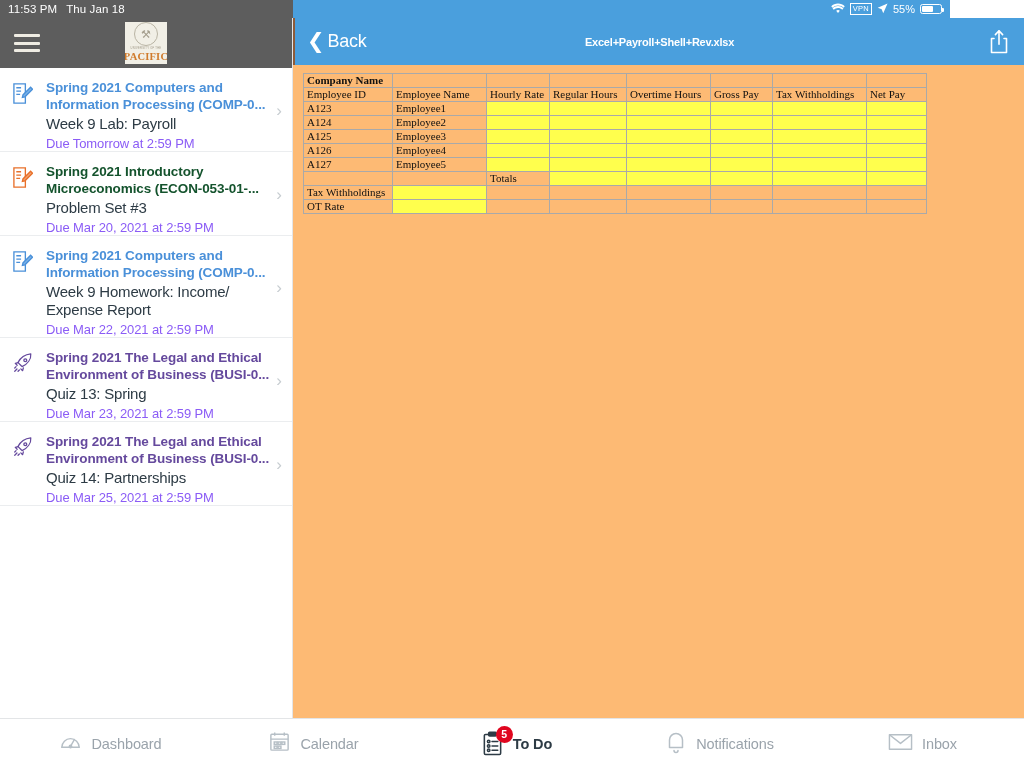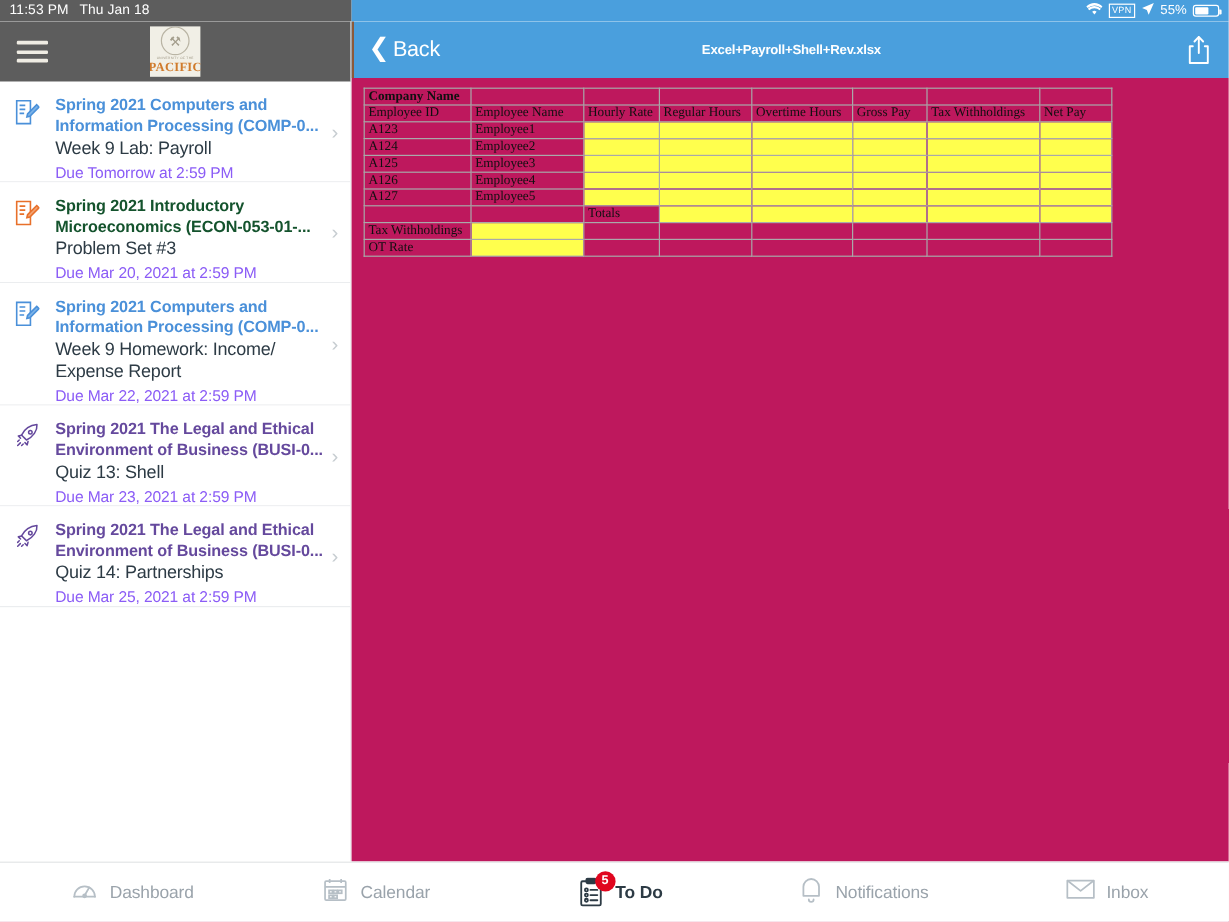--- a/index.html
+++ b/index.html
@@ -6,21 +6,21 @@
   html, body {
     width: 1024px; height: 768px;
     font-family: "Liberation Sans", sans-serif;
     background: #ffffff;
     overflow: hidden;
   }
   #app { position: relative; width: 1024px; height: 768px; }
 
   
   .statusbar {
-    position: absolute; top: 0; left: 0; width: 1024px; height: 18px;
+    position: absolute; top: 0; left: 0; width: 950px; height: 18px;
     display: flex; align-items: flex-start;
   }
   .sb-left {
     width: 293px; height: 18px; background: #5d5d5d;
     display: flex; align-items: center; gap: 9px; padding-left: 8px;
     color: #ffffff; font-size: 11.5px; letter-spacing: .1px;
   }
   .sb-right {
     flex: 1; height: 18px; background: #4a9fdd;
     display: flex; align-items: center; justify-content: flex-end;
@@ -114,21 +114,21 @@
     letter-spacing: -.2px;
   }
   .back-chev { font-size: 21px; font-weight: 500; line-height: 1; margin-top: -2px; }
   .navtitle {
     position: absolute; left: 50%; transform: translateX(-50%);
     font-size: 11px; font-weight: bold; letter-spacing: -.2px; white-space: nowrap;
   }
   .share-btn { position: absolute; right: 14px; cursor: pointer; display:flex; }
 
   
-  .doc-area { padding: 4px 0 0 0; background: #be185d; height: 653px; }
+  .doc-area { padding: 4px 0 0 0; background: #fdba74; height: 653px; }
   table.sheet {
     border-collapse: collapse; margin-left: 303px - 293px;
     margin-top: 4px; margin-left: 10px;
     table-layout: fixed;
     font-family: "Liberation Serif", serif;
     font-size: 11px; color: #101010;
   }
   table.sheet td {
     border: 1px solid #a9a9a9; height: 14px;
     padding: 0 2px 1px 3px; vertical-align: middle;
@@ -258,21 +258,21 @@
         <div class="todo-icon">
           <svg width="22" height="22" viewBox="0 0 24 24" fill="none" stroke="#65499d" stroke-width="1.4" stroke-linecap="round" stroke-linejoin="round">
             <path d="M9.5 14.5C8 13 8 13 6.5 11.5c3-6 8.5-9 14-9.5.5 5.5-3.5 11-9.5 14-1.5-1.5-1.5-1.5-1.5-1.5z"></path>
             <path d="M6.6 11.6l-3 .8 2 2M12.4 17.4l-.8 3-2-2"></path>
             <path d="M3 21l2.4-2.4M3 17.4l1.4-1.4M6.6 21L8 19.6"></path>
             <circle cx="14.5" cy="9" r="1.6"></circle>
           </svg>
         </div>
         <div class="todo-body">
           <div class="course" style="color:#65499d">Spring 2021 The Legal and Ethical Environment of Business (BUSI-0...</div>
-          <div class="title">Quiz 13: Shell</div>
+          <div class="title">Quiz 13: Spring</div>
           <div class="due">Due Mar 23, 2021 at 2:59 PM</div>
         </div>
         <div class="chev">›</div>
       </div>
 
       <div class="todo-item">
         <div class="todo-icon">
           <svg width="22" height="22" viewBox="0 0 24 24" fill="none" stroke="#65499d" stroke-width="1.4" stroke-linecap="round" stroke-linejoin="round">
             <path d="M9.5 14.5C8 13 8 13 6.5 11.5c3-6 8.5-9 14-9.5.5 5.5-3.5 11-9.5 14-1.5-1.5-1.5-1.5-1.5-1.5z"></path>
             <path d="M6.6 11.6l-3 .8 2 2M12.4 17.4l-.8 3-2-2"></path>

